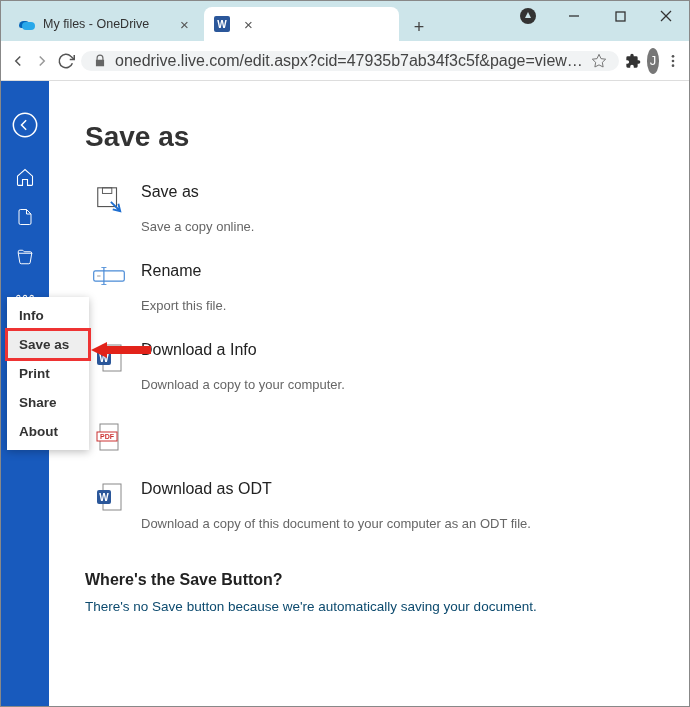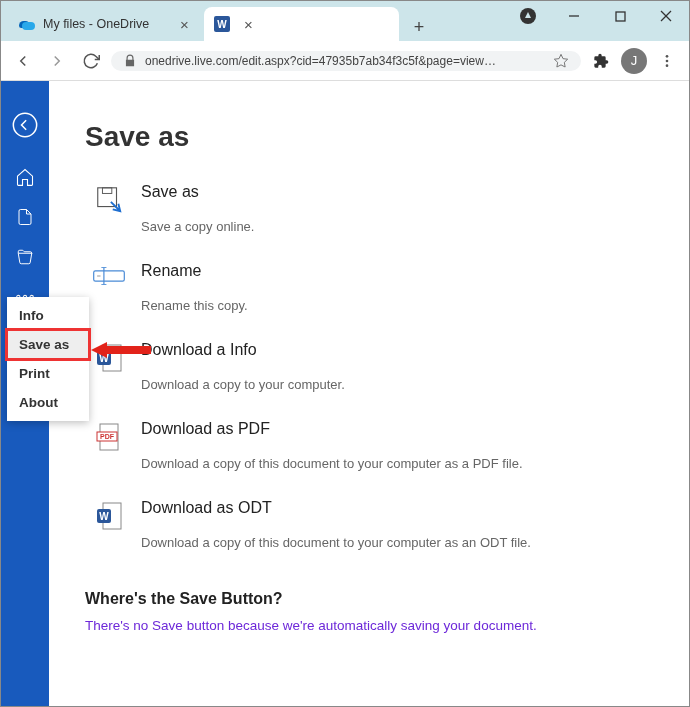--- a/index.html
+++ b/index.html
@@ -12,41 +12,41 @@
   .tab .favicon { width: 16px; height: 16px; margin-right: 8px; flex-shrink:0; }
   .tab .ttext { flex:1; white-space: nowrap; overflow:hidden; text-overflow: ellipsis; }
   .tab .close { width:14px; margin-left:6px; color:#555; font-size:15px; line-height:1; }
   .newtab { width:28px; height:28px; display:flex; align-items:center; justify-content:center; font-size:18px; color:#444; margin-left:6px; }
   .winctrls { position:absolute; right:0; top:0; height:30px; display:flex; }
   .winctrls > div { width:46px; display:flex; align-items:center; justify-content:center; color:#333; }
 
   
   .toolbar { height: 40px; background:#fff; border-bottom:1px solid #ddd; display:flex; align-items:center; padding:0 8px; gap:6px; }
   .tbtn { width:28px; height:28px; display:flex; align-items:center; justify-content:center; color:#555; border-radius:50%; }
-  .addr { flex:1; height:20px; background:#f1f3f4; border-radius:15px; display:flex; align-items:center; padding:0 12px; font-size:12px; color:#444; gap:8px; }
+  .addr { flex:1; height:20px; background:#f1f3f4; border-radius:15px; display:flex; align-items:center; padding:0 12px; font-size:16px; color:#444; gap:8px; }
   .addr .url { flex:1; white-space:nowrap; overflow:hidden; text-overflow:ellipsis; }
   .avatar { width:26px; height:26px; border-radius:50%; background:#777; color:#fff; display:flex; align-items:center; justify-content:center; font-size:13px; }
 
   
   .content { position:relative; height: calc(707px - 82px); display:flex; }
   .sidebar { width:48px; background:#185abd; display:flex; flex-direction:column; align-items:center; padding-top:20px; gap:0; }
   .sbtn { width:48px; height:40px; display:flex; align-items:center; justify-content:center; color:#fff; }
   .sbtn.back { height:48px; margin-bottom:8px; }
   .sbtn svg { stroke:#fff; fill:none; stroke-width:1.3; }
 
   .main { flex:1; padding: 40px 0 0 36px; position:relative; color:#333; }
   h1 { font-size:28px; font-weight:600; margin-bottom:30px; }
   .opt { display:flex; align-items:flex-start; margin-bottom:28px; }
   .opt .oicon { width:48px; margin-right:8px; display:flex; justify-content:center; padding-top:2px; }
   .opt .otext .ot { font-size:16px; color:#222; }
   .opt .otext .od { font-size:13px; color:#666; margin-top:18px; }
 
   .section { margin-top:40px; }
   .section h2 { font-size:16px; font-weight:600; color:#222; margin-bottom:10px; }
-  .section p { font-size:13.5px; color:#6d28d9; }
+  .section p { font-size:13.5px; color:#0c4a6e; }
 
   
   .flyout { position:absolute; left:6px; top:296px; width:82px; background:#fff; box-shadow:0 2px 8px rgba(0,0,0,.25); z-index:50; padding:4px 0;font-weight:bold; }
   .flyout .fi { padding:7px 12px; font-size:13.5px; color:#333; cursor:pointer; }
   .flyout .fi.hl { outline:3px solid #e33; outline-offset:-1px; background:#eee; }
 
   
   .arrow { position:absolute; left:90px; top:339px; z-index:60; }
 
   
@@ -199,21 +199,21 @@
         <svg width="34" height="24" viewBox="0 0 40 28">
             <rect x="2" y="8" width="36" height="12" rx="2" fill="none" stroke="#4a8bd6" stroke-width="1.4"></rect>
             <line x1="14" y1="4" x2="14" y2="24" stroke="#4a8bd6" stroke-width="1.4"></line>
             <line x1="11" y1="4" x2="17" y2="4" stroke="#4a8bd6"></line>
             <line x1="11" y1="24" x2="17" y2="24" stroke="#4a8bd6"></line>
             <line x1="6" y1="14" x2="10" y2="14" stroke="#888"></line>
           </svg>
       </div>
       <div class="otext">
         <div class="ot">Rename</div>
-        <div class="od">Rename this copy.</div>
+        <div class="od">Export this file.</div>
       </div>
     </div>
 
     <div class="opt">
       <div class="oicon">
         <svg width="28" height="30" viewBox="0 0 28 30">
             <rect x="8" y="2" width="18" height="26" fill="#fff" stroke="#888"></rect>
             <rect x="2" y="8" width="14" height="14" rx="2" fill="#2b579a"></rect>
             <text x="9" y="19" text-anchor="middle" fill="#fff" font-size="10" font-weight="bold">W</text>
           </svg>
@@ -225,24 +225,20 @@
     </div>
 
     <div class="opt">
       <div class="oicon">
         <svg width="28" height="30" viewBox="0 0 28 30">
             <rect x="5" y="2" width="18" height="26" fill="#fff" stroke="#888"></rect>
             <rect x="2" y="10" width="20" height="9" fill="#fff" stroke="#c33"></rect>
             <text x="12" y="17" text-anchor="middle" fill="#c33" font-size="7" font-weight="bold">PDF</text>
           </svg>
       </div>
-      <div class="otext">
-        <div class="ot">Download as PDF</div>
-        <div class="od">Download a copy of this document to your computer as a PDF file.</div>
-      </div>
     </div>
 
     <div class="opt">
       <div class="oicon">
         <svg width="28" height="30" viewBox="0 0 28 30">
             <rect x="8" y="2" width="18" height="26" fill="#fff" stroke="#888"></rect>
             <rect x="2" y="8" width="14" height="14" rx="2" fill="#2b579a"></rect>
             <text x="9" y="19" text-anchor="middle" fill="#fff" font-size="10" font-weight="bold">W</text>
           </svg>
       </div>
@@ -256,18 +252,19 @@
       <h2>Where's the Save Button?</h2>
       <p>There's no Save button because we're automatically saving your document.</p>
     </div>
   </div>
 </div>
 
 <div class="flyout">
   <div class="fi">Info</div>
   <div class="fi hl">Save as</div>
   <div class="fi">Print</div>
+  <div class="fi">Share</div>
   <div class="fi">About</div>
 </div>
 
 <svg class="arrow" width="60" height="20">
   <polygon points="0,10 16,2 16,6 60,6 60,14 16,14 16,18" fill="#e2231a"></polygon>
 </svg>
 
 </body></html>

